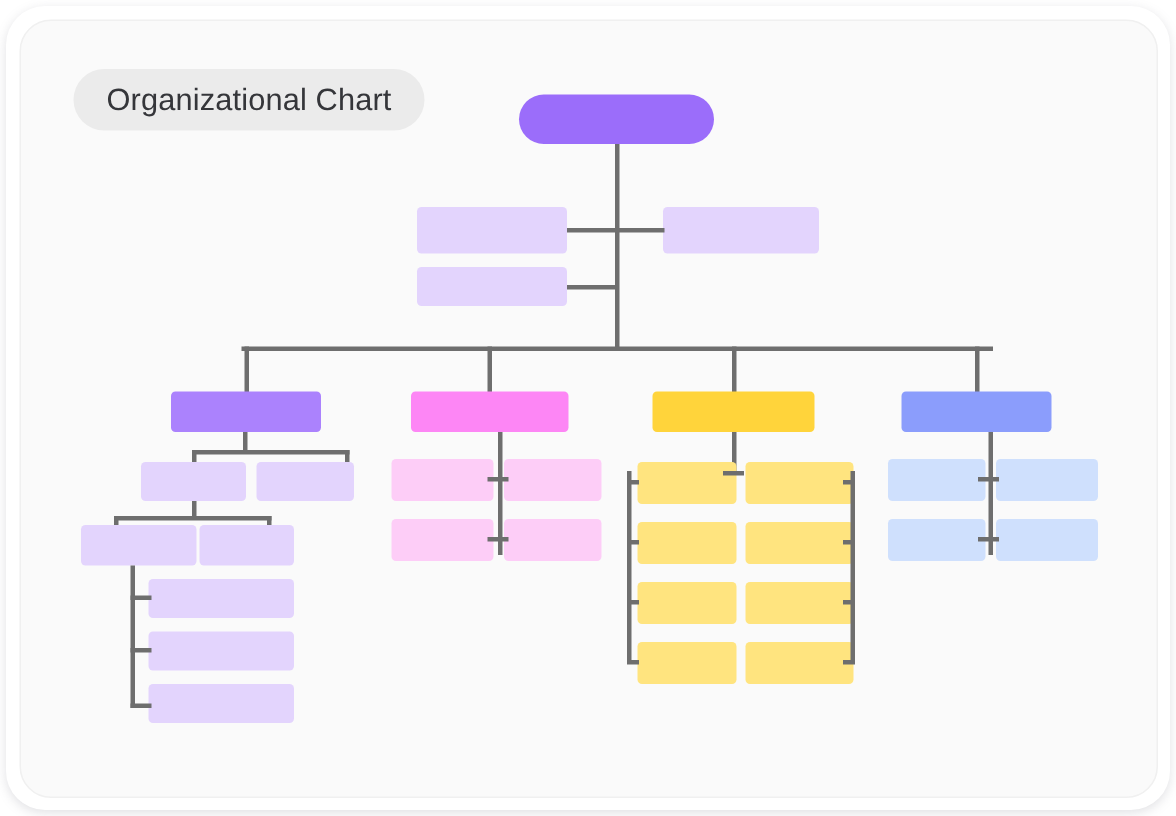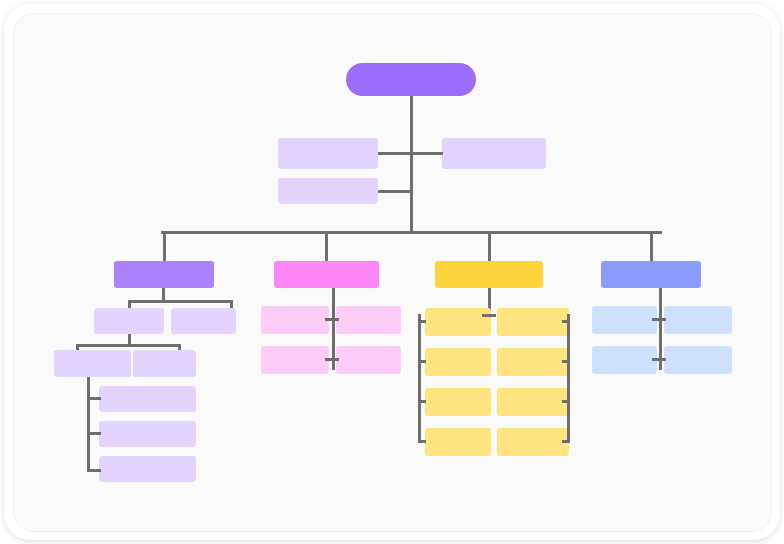--- a/index.html
+++ b/index.html
@@ -47,20 +47,23 @@
   .line { position: absolute; background: #6e6e6e; }
 </style>
 </head>
 <body>
 
 <div id="stage">
   <div class="outer-frame"></div>
 
   <div class="card">
 
+    <div class="title-pill">
+      <span>Organizational Chart</span>
+    </div>
 
     <div class="chart" id="chart-canvas">
         <div class="node root" style="left: 332px; top: 49px; width: 130px; height: 33px; background: rgb(155, 109, 250);"></div>
         <div class="line" style="left: 396px; top: 82px; width: 3px; height: 137px; background: rgb(110, 110, 110);"></div>
         <div class="node" style="left: 264px; top: 124px; width: 100px; height: 31px; background: rgb(227, 212, 253);"></div>
         <div class="node" style="left: 428px; top: 124px; width: 104px; height: 31px; background: rgb(227, 212, 253);"></div>
         <div class="node" style="left: 264px; top: 164px; width: 100px; height: 26px; background: rgb(227, 212, 253);"></div>
         <div class="line" style="left: 364px; top: 138px; width: 33px; height: 3px; background: rgb(110, 110, 110);"></div>
         <div class="line" style="left: 396px; top: 138px; width: 33px; height: 3px; background: rgb(110, 110, 110);"></div>
         <div class="line" style="left: 364px; top: 176px; width: 33px; height: 3px; background: rgb(110, 110, 110);"></div>

